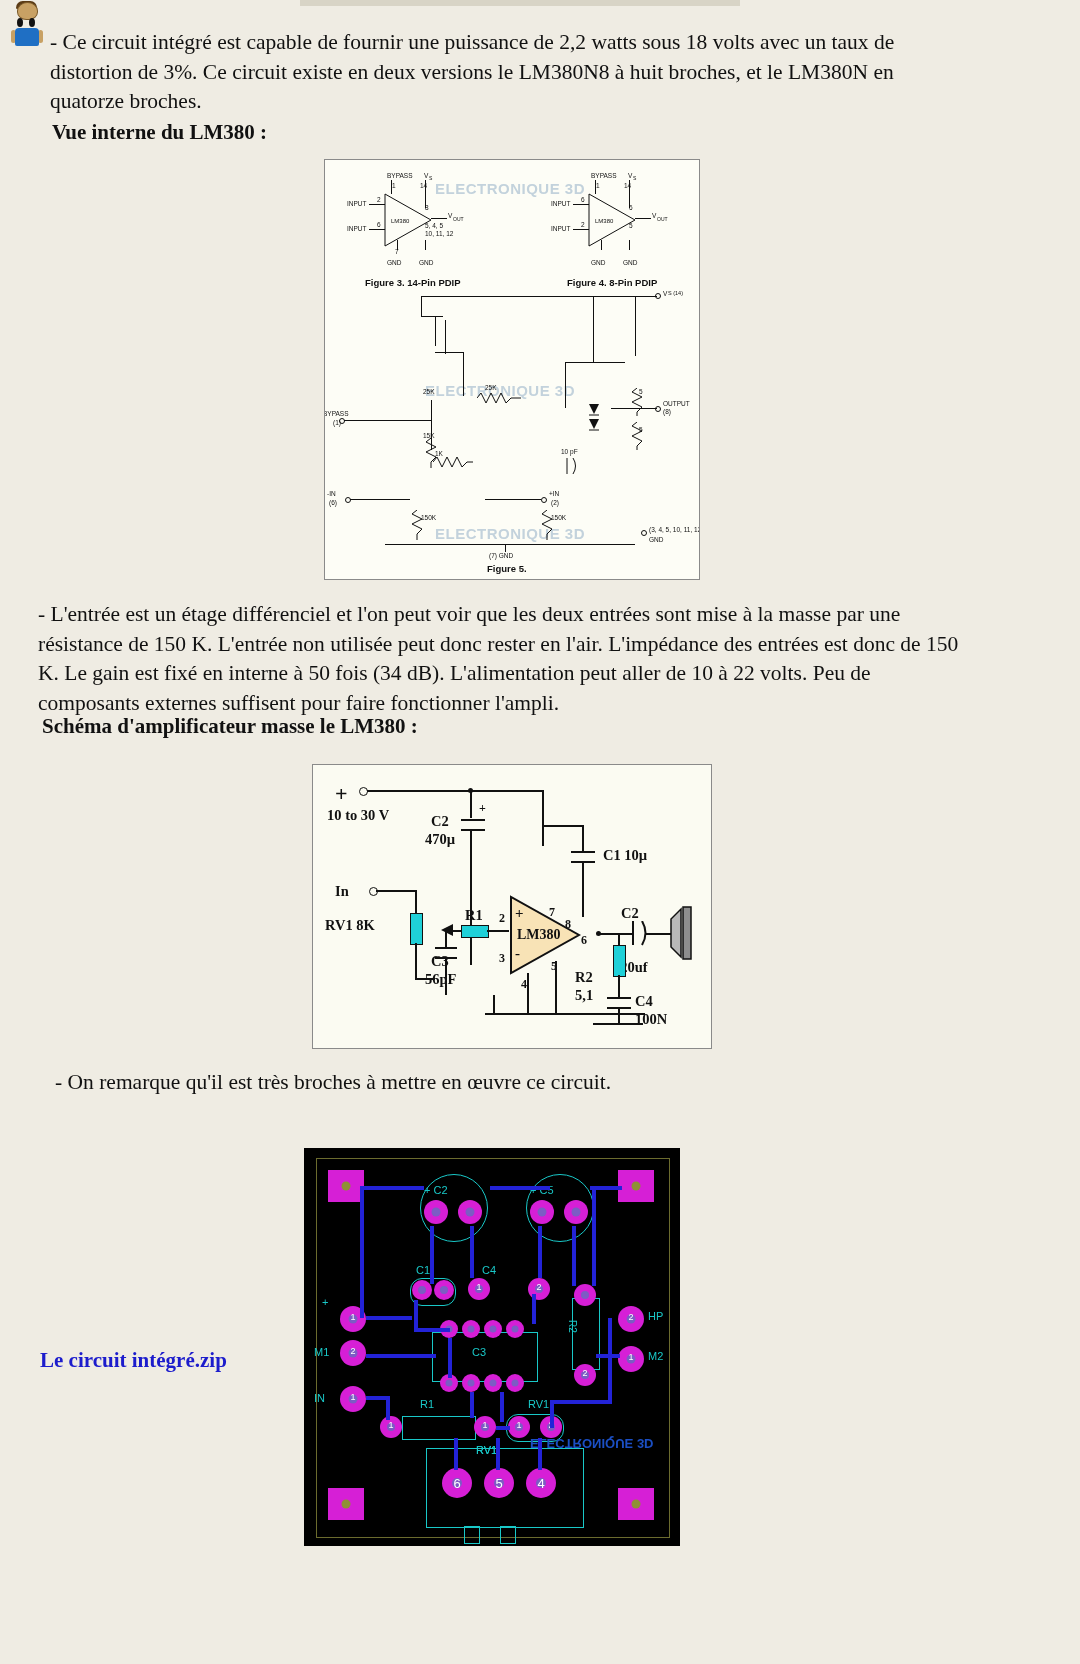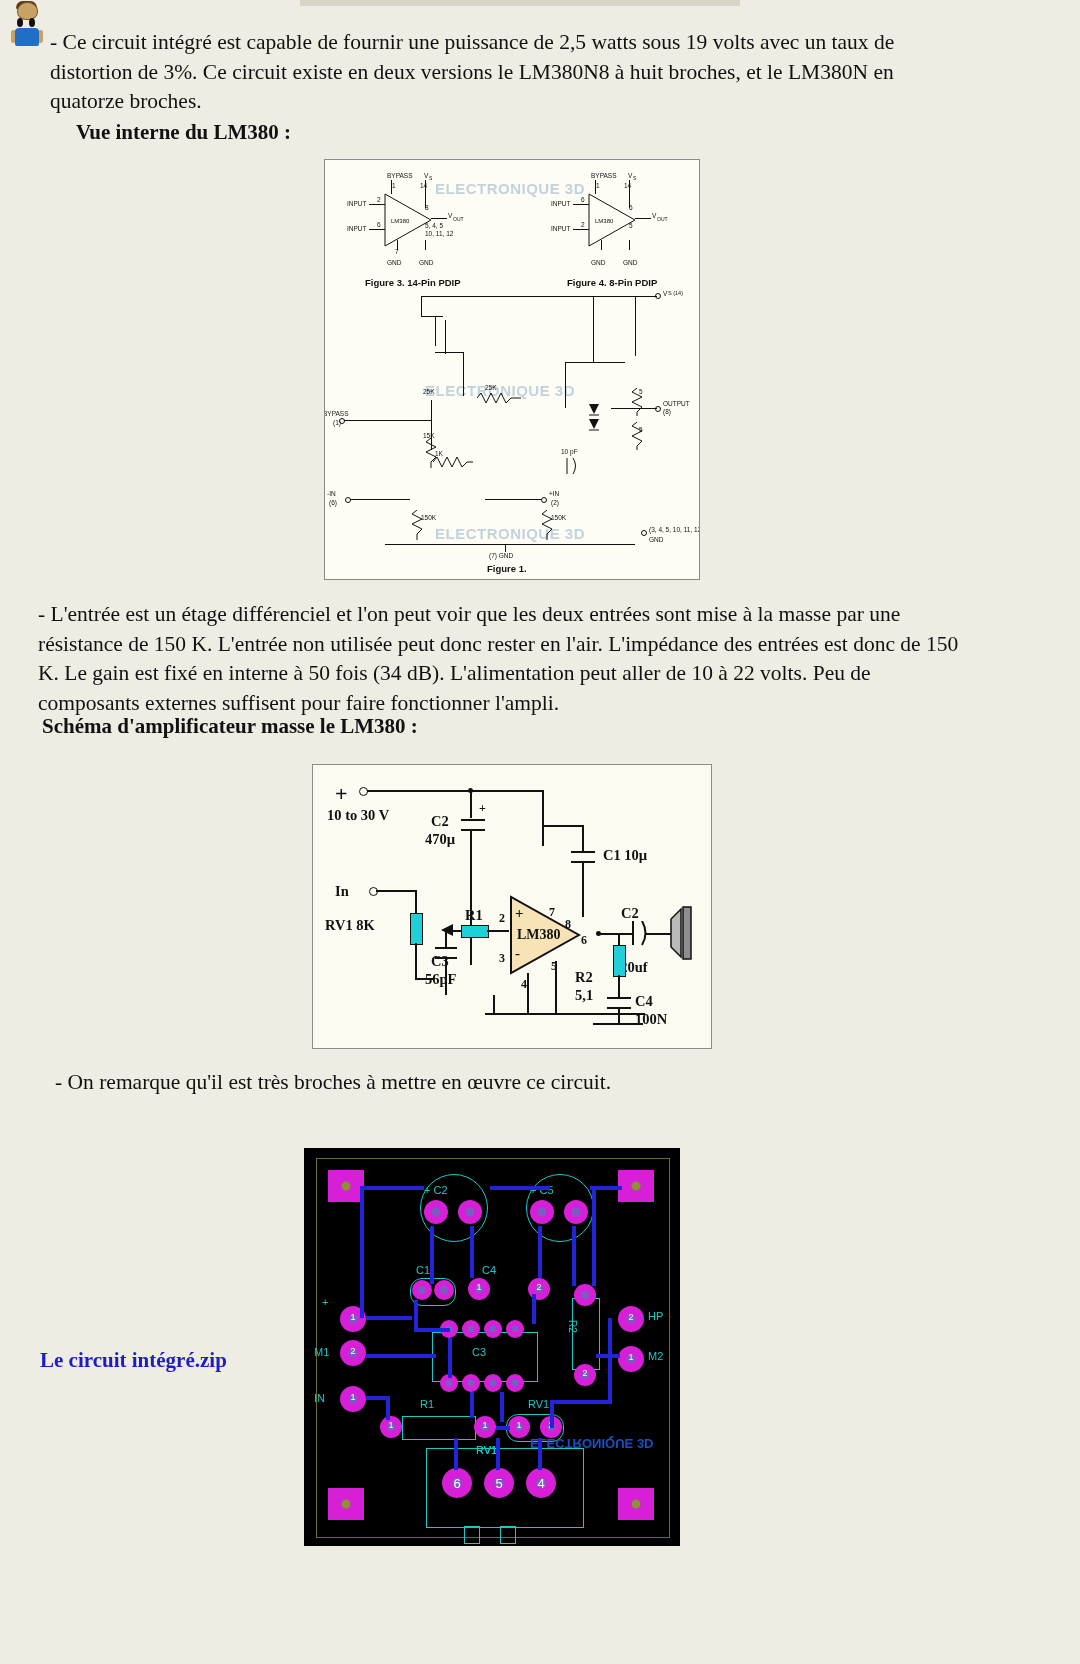--- a/index.html
+++ b/index.html
@@ -102,21 +102,20 @@
     width: 900px;
   }
   .h-sub {
     font-weight: bold;
     font-size: 21px;
   }
   .h1 {
     position: absolute;
     left: 52px;
     top: 120px;
-    margin-left: 24px;
   }
   .p2 {
     position: absolute;
     left: 38px;
     top: 600px;
     width: 930px;
     font-family: Liberation Serif, serif;
   }
   .h2 {
     position: absolute;
@@ -342,21 +341,21 @@
     <div class="head"></div>
     <div class="eye l"></div>
     <div class="eye r"></div>
     <div class="arm l"></div>
     <div class="arm r"></div>
     <div class="body"></div>
   </div>
 
   <div class="content">
 
-    <p class="para p1">- Ce circuit intégré est capable de fournir une puissance de 2,5 watts sous 19 volts avec un taux de distortion de 3%. Ce circuit existe en deux versions le LM380N8 à huit broches, et le LM380N en quatorze broches.</p>
+    <p class="para p1">- Ce circuit intégré est capable de fournir une puissance de 2,2 watts sous 18 volts avec un taux de distortion de 3%. Ce circuit existe en deux versions le LM380N8 à huit broches, et le LM380N en quatorze broches.</p>
 
     <div class="h-sub h1">Vue interne du LM380 :</div>
 
     <div class="fig1">
 
       <div class="wm wm1">ELECTRONIQUE 3D</div>
       <div class="wm wm2">ELECTRONIQUE 3D</div>
       <div class="wm wm3">ELECTRONIQUE 3D</div>
 
       <div class="tri-outline" style="left:58px; top:32px;">
@@ -505,21 +504,21 @@
       </svg>
 
       <div class="wire h" style="left:60px; top:384px; width:250px;"></div>
       <div class="wire v" style="left:180px; top:384px; height:8px;"></div>
       <div class="pinlbl" style="left:164px; top:392px;">(7) GND</div>
 
       <div class="ocircle" style="left:316px; top:370px;"></div>
       <div class="pinlbl" style="left:324px; top:366px;">(3, 4, 5, 10, 11, 12)</div>
       <div class="pinlbl" style="left:324px; top:376px;">GND</div>
 
-      <div class="fig-cap" style="left:162px; top:403px;">Figure 1.</div>
+      <div class="fig-cap" style="left:162px; top:403px;">Figure 5.</div>
     </div>
 
     <p class="para p2">- L'entrée est un étage différenciel et l'on peut voir que les deux entrées sont mise à la masse par une résistance de 150 K. L'entrée non utilisée peut donc rester en l'air. L'impédance des entrées est donc de 150 K. Le gain est fixé en interne à 50 fois (34 dB). L'alimentation peut aller de 10 à 22 volts. Peu de composants externes suffisent pour faire fonctionner l'ampli.</p>
 
     <div class="h-sub h2">Schéma d'amplificateur masse le LM380 :</div>
 
     <div class="fig2">
 
       <div class="f2txt" style="left:22px; top:16px; font-size:22px;">+</div>
       <div class="f2term" style="left:46px; top:22px;"></div>

